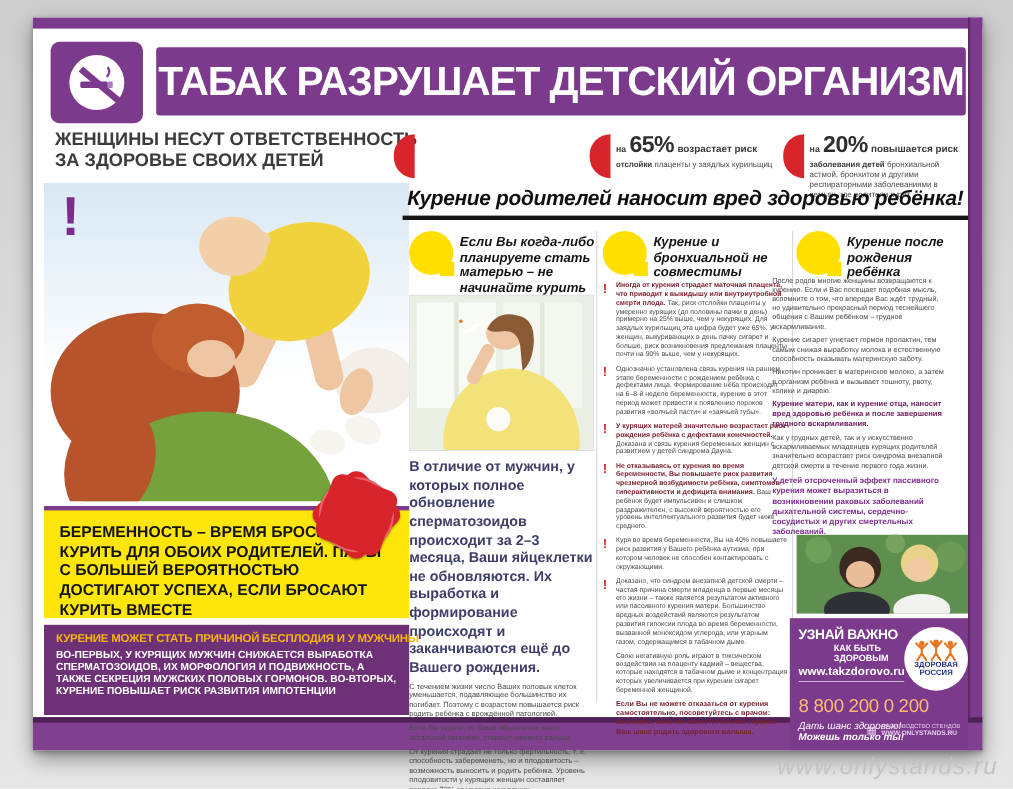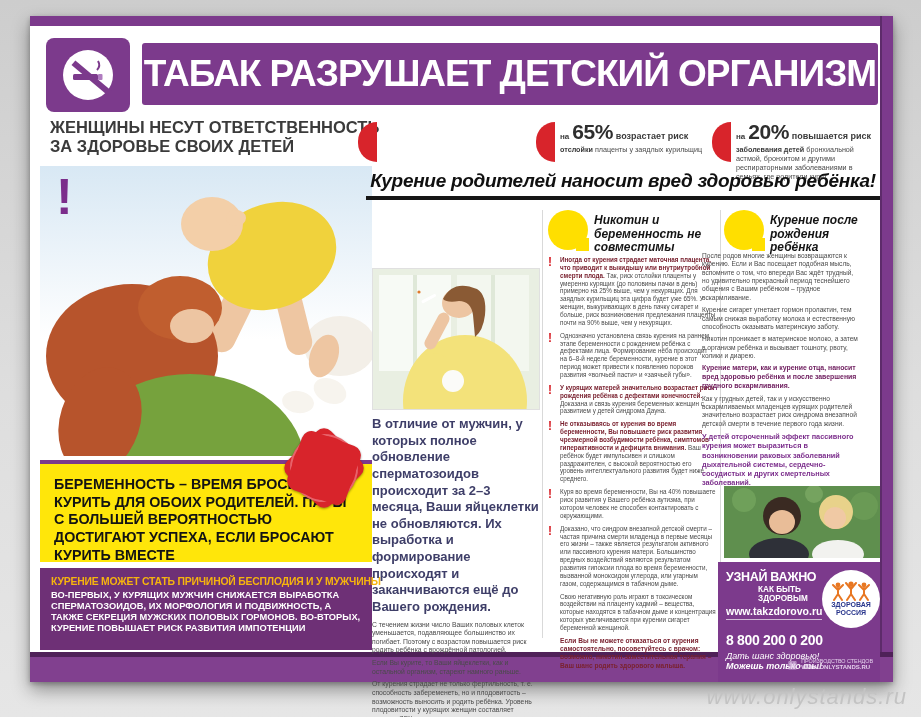--- a/index.html
+++ b/index.html
@@ -91,21 +91,21 @@
   .promo { left:688px; top:546px; width:162px; height:120px; background:#7c3a8c; padding:8px 8px; z-index:3; }
   .promo-top { display:flex; justify-content:space-between; align-items:flex-start; }
   .promo-left { width:96px; color:#fff; }
   .promo-l1 { font-size:12.5px; font-weight:800; letter-spacing:-0.3px; }
   .promo-l2 { font-size:8.2px; font-weight:800; margin-top:1px;padding-left:32px; }
   .promo-site { font-size:10.5px; font-weight:800; margin-top:2px; padding-bottom:2px;
                 border-bottom:1px solid rgba(255,255,255,.65); }
   .logo { width:58px; height:58px; border-radius:50%; background:#fff; flex:none;
           display:flex; flex-direction:column; align-items:center; justify-content:center; }
   .logo-t { font-size:7px; font-weight:800; color:#27348b; line-height:1.15; }
-  .promo-phone { font-size:14px; font-weight:700; color:#ffffff; margin-top:4px; letter-spacing:-0.3px; white-space:nowrap; }
+  .promo-phone { font-size:17px; font-weight:400; color:#fdba74; margin-top:4px; letter-spacing:-0.3px; white-space:nowrap; }
   .promo-s1 { font-size:9px; font-style:italic; color:#fff; margin-top:3px; }
   .promo-s2 { font-size:9px; font-style:italic; font-weight:800; color:#fff; }
   
   .maker { right:20px; top:642px; display:flex; align-items:center; gap:4px; z-index:4; color:#e3cdeb; }
   .maker-icon { font-size:10px; line-height:1; }
   .maker-txt { font-size:5.4px; line-height:1.2; text-transform:uppercase; }
   .maker-txt .u { font-weight:700; font-size:6px; }
   .watermark { right:14px; top:684px; font-size:22px; font-style:italic; color:#c3c3c3; letter-spacing:1px; }
 </style>
 </head>
@@ -198,23 +198,27 @@
   </div>
 
   <div class="abs mbox">
     <div class="mbox-title">КУРЕНИЕ МОЖЕТ СТАТЬ ПРИЧИНОЙ БЕСПЛОДИЯ И У МУЖЧИНЫ</div>
     <div class="mbox-body">ВО-ПЕРВЫХ, У КУРЯЩИХ МУЖЧИН СНИЖАЕТСЯ ВЫРАБОТКА СПЕРМАТОЗОИДОВ, ИХ МОРФОЛОГИЯ И ПОДВИЖНОСТЬ, А ТАКЖЕ СЕКРЕЦИЯ МУЖСКИХ ПОЛОВЫХ ГОРМОНОВ. ВО-ВТОРЫХ, КУРЕНИЕ ПОВЫШАЕТ РИСК РАЗВИТИЯ ИМПОТЕНЦИИ</div>
   </div>
 
   <div class="abs headline">Курение родителей наносит вред здоровью ребёнка!</div>
   <div class="abs headline-rule"></div>
 
+  <div class="abs colhead colhead1">
+    <div class="ycirc"></div>
+    <div class="coltitle">Если Вы когда-либо планируете стать матерью – не начинайте курить</div>
+  </div>
   <div class="abs colhead colhead2">
     <div class="ycirc"></div>
-    <div class="coltitle">Никотин и беременность не совместимы</div>
+    <div class="coltitle">Курение и бронхиальной не совместимы</div>
   </div>
   <div class="abs colhead colhead3">
     <div class="ycirc"></div>
     <div class="coltitle">Курение после рождения ребёнка</div>
   </div>
 
   <div class="abs vdiv vdiv1"></div>
   <div class="abs vdiv vdiv2"></div>
 
   <div class="abs c1photo">

